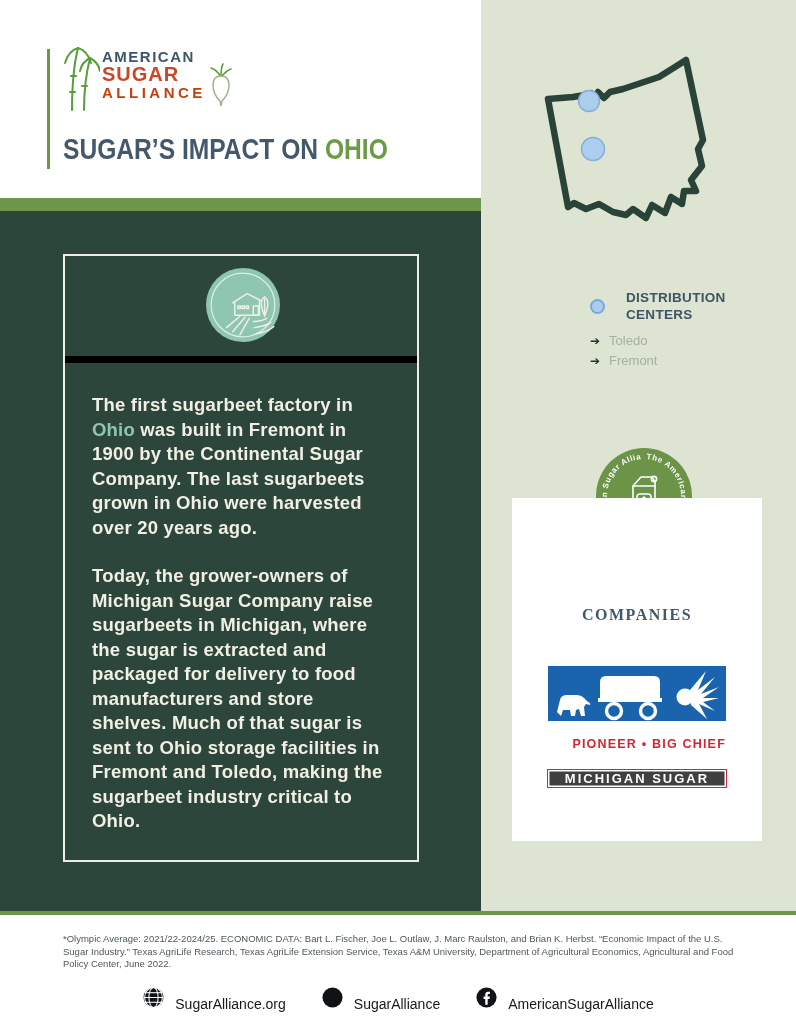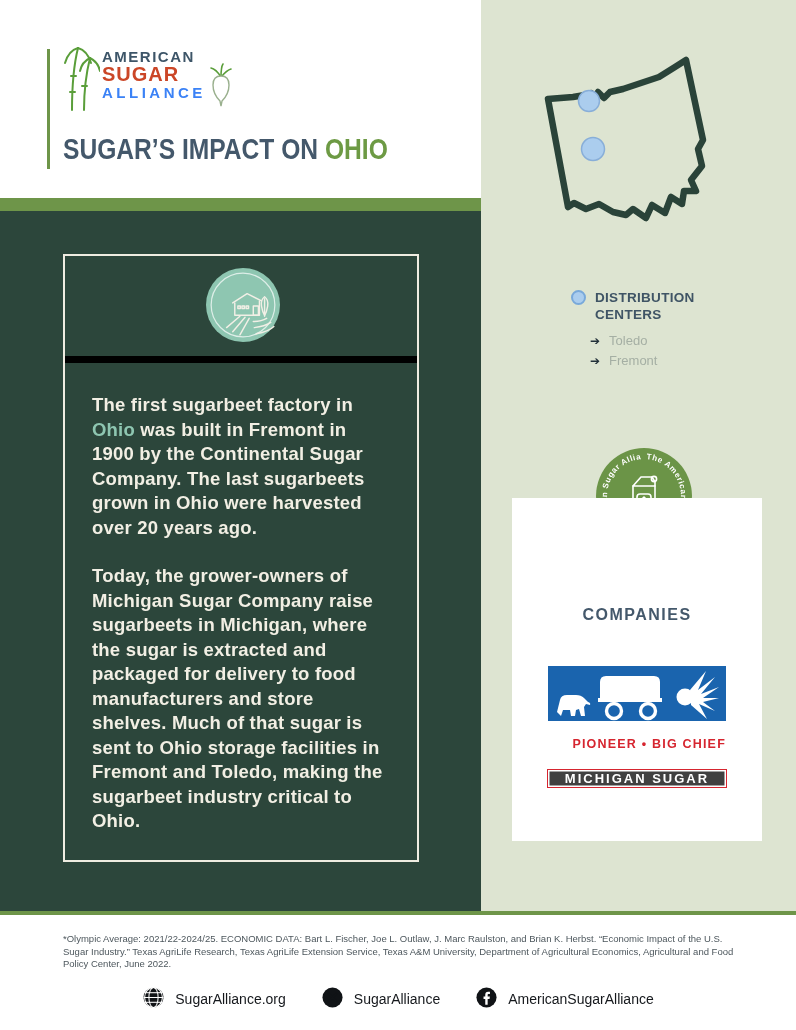--- a/index.html
+++ b/index.html
@@ -8,21 +8,21 @@
 
   
   .right-panel{position:absolute;left:481px;top:0;width:315px;height:911px;background:#dde4d1;}
 
   
   .accent-vbar{position:absolute;left:47px;top:49px;width:3px;height:120px;background:#6e9549;}
   .logo{position:absolute;left:60px;top:40px;display:flex;align-items:flex-start;}
   .logo-text{margin-left:2px;margin-top:8px;}
   .logo-line1{font-size:15px;font-weight:700;color:#3d5568;letter-spacing:1.5px;}
   .logo-line2{font-size:20px;font-weight:700;color:#cb4627;letter-spacing:1px;line-height:.95;}
-  .logo-line3{font-size:15px;font-weight:700;color:#3b82f6;letter-spacing:3.5px;}
+  .logo-line3{font-size:15px;font-weight:700;color:#c2410c;letter-spacing:3.5px;}
   .logo-beet{margin-left:2px;margin-top:22px;}
 
   .page-title{position:absolute;left:63px;top:132px;font-size:30px;font-weight:700;color:#44586b;
       transform:scaleX(.82);transform-origin:left top;white-space:nowrap;letter-spacing:0;}
   .page-title .state{color:#6d9a44;}
 
   
   .olive-stripe{position:absolute;left:0;top:198px;width:481px;height:13px;background:#6e9549;}
   .dark-panel{position:absolute;left:0;top:211px;width:481px;height:702px;background:#2c463b;}
 
@@ -33,47 +33,47 @@
   .ff-label{font-size:26px;font-weight:700;color:#f5f2e7;letter-spacing:1px;transform:scaleX(.78);white-space:nowrap;}
   .ff-icon-box{flex:1;margin-left:3px;display:flex;align-items:center;justify-content:center;}
   .ff-circle{width:74px;height:74px;border-radius:50%;background:#8ec6b1;display:flex;align-items:center;justify-content:center;}
   .ff-body{border-top:7px solid #000000;margin-top:3px;padding:30px 27px 0 27px;}
   .ff-body p{margin:0 0 24px 0;font-size:18.5px;font-weight:700;line-height:24.5px;
       color:#f2efe4;letter-spacing:.2px;}
   .ff-body .hl{color:#8ec6b1;}
 
   
   .map-svg{position:absolute;left:535px;top:48px;}
-  .legend{position:absolute;left:571px;top:289px;display:flex;gap:9px;}
+  .legend{position:absolute;left:590px;top:289px;display:flex;gap:21px;align-items:center;}
   .legend-dot{width:15px;height:15px;border-radius:50%;background:#abcdee;border:2px solid #79a9da;
       box-sizing:border-box;margin-top:1px;flex:0 0 auto;}
   .legend-title{font-size:13.5px;font-weight:700;color:#3f5465;line-height:17px;letter-spacing:.3px;width:112px;}
   .locations{position:absolute;left:590px;top:331px;}
   .loc-item{display:flex;gap:9px;font-size:13px;color:#a5afa4;line-height:20px;align-items:baseline;}
   .loc-arrow{color:#22313a;font-size:12px;}
 
   
   .badge{position:absolute;left:596px;top:448px;width:96px;height:96px;}
   .badge text{font-family:"Liberation Sans",sans-serif;font-weight:700;}
   .company-card{position:absolute;left:512px;top:498px;width:250px;height:343px;background:#ffffff;}
   .companies-heading{margin:0;padding-top:108px;text-align:center;font-size:16px;font-weight:700;
-      letter-spacing:1.5px;color:#44586b;}
+      letter-spacing:1.5px;color:#44586b;font-family:Liberation Serif, serif;}
   .ms-logo{width:178px;margin:42px auto 0 auto;}
   .ms-blue{height:55px;background:#1a64ae;}
   .ms-line{text-align:right;color:#d6252f;font-weight:700;font-size:12.5px;letter-spacing:1.2px;
       margin-top:16px;white-space:nowrap;}
   .ms-banner{margin-top:19px;background:#404040;box-shadow:inset 0 0 0 1.5px #fff,0 0 0 1px #d6252f;
       color:#fff;font-weight:700;font-size:13px;letter-spacing:2px;text-align:center;height:17px;line-height:17px;}
 
   
   .footer-rule{position:absolute;left:0;top:911px;width:796px;height:4px;background:#6e9549;}
   .citation{position:absolute;left:63px;top:933px;width:676px;font-size:9.5px;line-height:12.5px;color:#4d575d;}
   .social{position:absolute;left:0;top:986px;width:796px;display:flex;justify-content:center;
       gap:35px;align-items:center;}
-  .social-item{display:flex;align-items:center;gap:10px;font-size:14px;color:#15181c;cursor:pointer;}
+  .social-item{display:flex;align-items:flex-end;gap:10px;font-size:14px;color:#15181c;cursor:pointer;}
 </style>
 </head>
 <body>
 
 <div class="page">
 
   <div class="right-panel"></div>
 
   <div class="accent-vbar"></div>
   <div class="logo">

